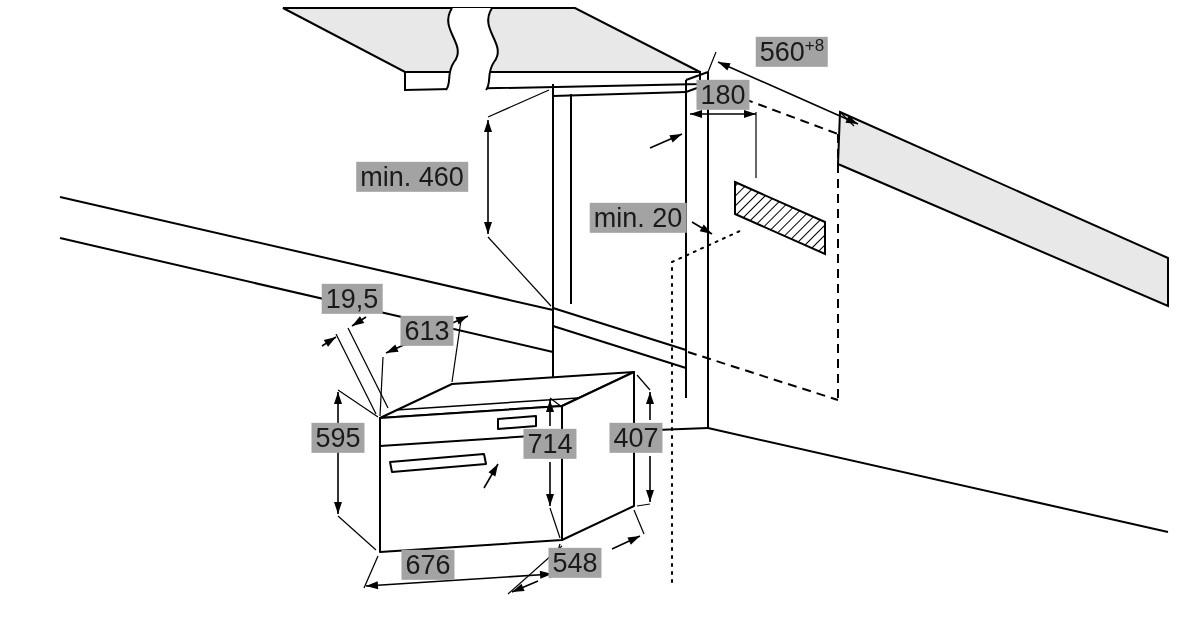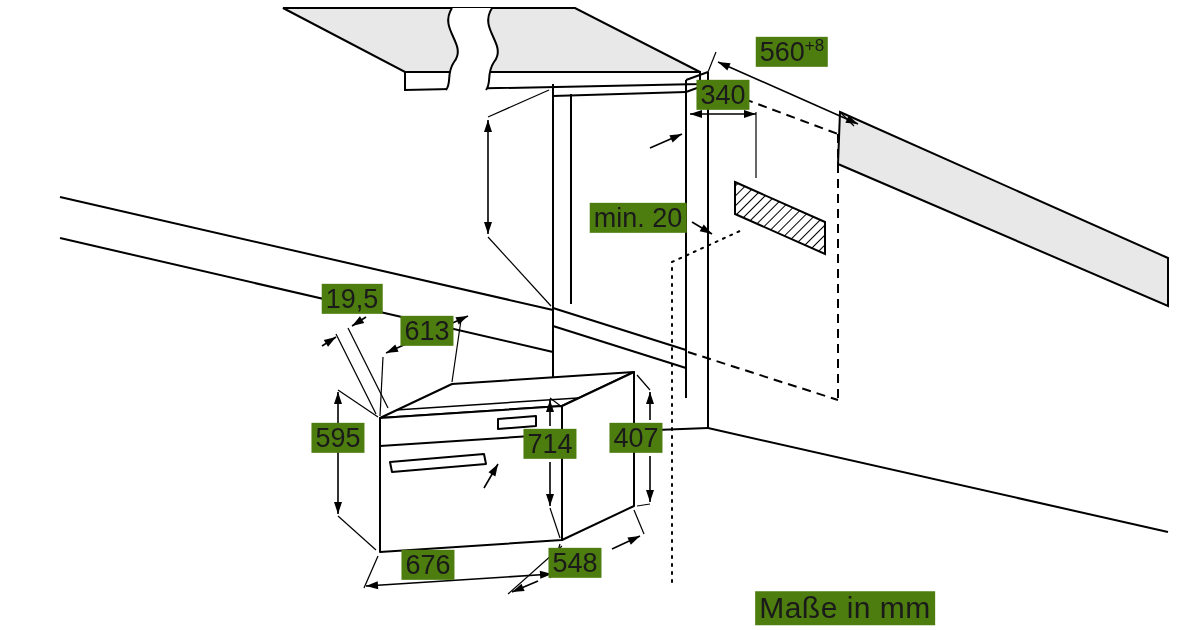--- a/index.html
+++ b/index.html
@@ -3,21 +3,21 @@
 <meta charset="utf-8">
 <style>
   html,body{margin:0;padding:0;background:#fff;}
   #stage{
     position:relative;width:1200px;height:630px;background:#fff;
     font-family:"Liberation Sans", sans-serif;overflow:hidden;
   }
   #drawing{position:absolute;left:0;top:0;}
   .dim{
     position:absolute;transform:translate(-50%,-50%);
-    font-size:27px;color:#1a1a1a;background:#4d7c0f;
+    font-size:27px;color:#1a1a1a;background:#a3a3a3;
     padding:1px 4px;line-height:1.05;white-space:pre-line;text-align:left;
   }
   .dim sup{font-size:17px;line-height:0;}
   .units{font-size:30px;letter-spacing:0.5px;}
 </style>
 </head>
 <body>
 
 <div id="stage">
 
@@ -128,23 +128,24 @@
       <line x1="378" y1="556" x2="364" y2="588" stroke-width="1.2"></line>
       <line x1="560" y1="544" x2="550" y2="578" stroke-width="1.2"></line>
 
       <line x1="512" y1="592" x2="538" y2="581" stroke-width="1.6" marker-start="url(#ah)"></line>
       <line x1="612" y1="549" x2="640" y2="536" stroke-width="1.6" marker-end="url(#ah)"></line>
       <line x1="562" y1="546" x2="508" y2="594" stroke-width="1.2"></line>
       <line x1="634" y1="510" x2="644" y2="534" stroke-width="1.2"></line>
     </g>
   </svg>
 
+  <div class="dim" style="left:412px;top:177px">min. 460</div>
 
 
-  <div class="dim" style="left:723px;top:95px">340</div>
+  <div class="dim" style="left:723px;top:95px">180</div>
 
   <div class="dim" style="left:792px;top:52px"><span>560</span><sup>+8</sup></div>
 
   <div class="dim" style="left:638px;top:218px">min. 20</div>
 
 
   <div class="dim" style="left:352px;top:299px">19,5</div>
 
   <div class="dim" style="left:427px;top:331px">613</div>
 
@@ -152,15 +153,14 @@
 
   <div class="dim" style="left:550px;top:444px">714</div>
 
   <div class="dim" style="left:636px;top:438px">407</div>
 
 
   <div class="dim" style="left:428px;top:565px">676</div>
 
   <div class="dim" style="left:575px;top:563px">548</div>
 
-  <div class="dim units" style="left:845px;top:608px">Maße in mm</div>
 
 </div>
 
 </body></html>

